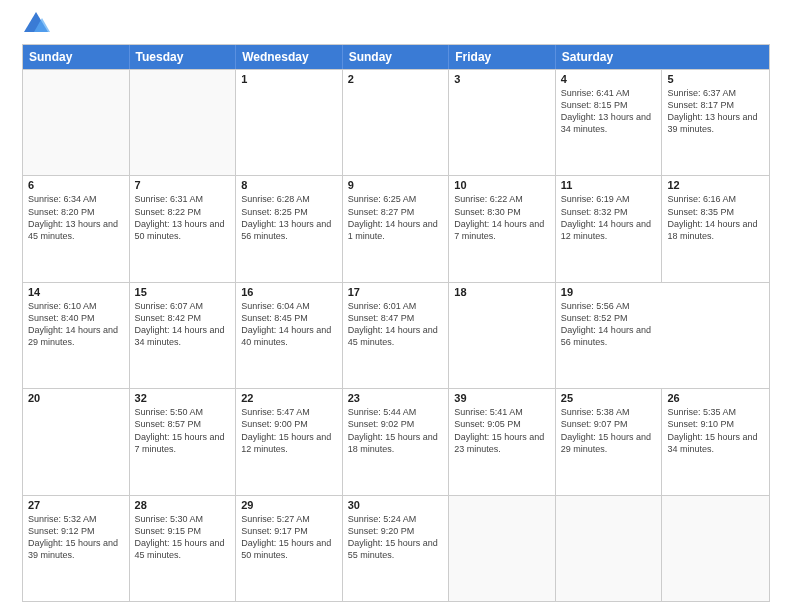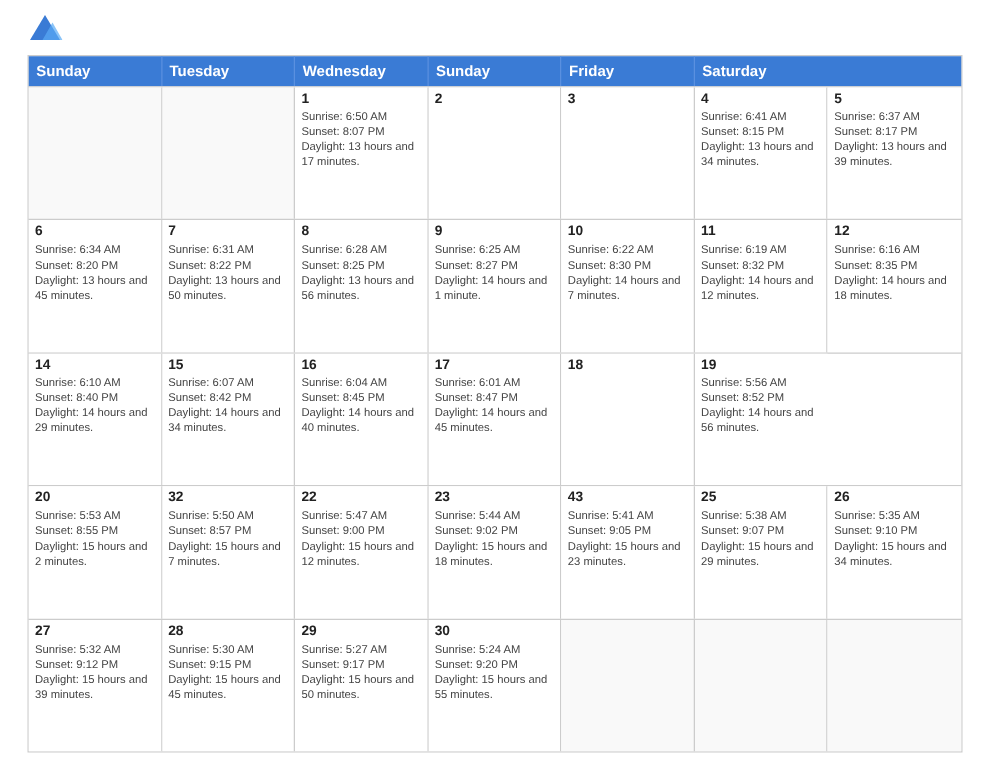--- a/index.html
+++ b/index.html
@@ -148,24 +148,20 @@
         <div class="cal-header-cell">Sunday</div>
         <div class="cal-header-cell">Friday</div>
         <div class="cal-header-cell">Saturday</div>
       </div>
     <div class="cal-body">
     <div class="cal-row">
           <div class="cal-cell empty"></div>
           <div class="cal-cell empty"></div>
           <div class="cal-cell">
             <div class="day-num">1</div>
-            <div class="day-info">Sunrise: 6:50 AM
-Sunset: 8:07 PM
-Daylight: 13 hours
-and 17 minutes.</div>
           </div>
           <div class="cal-cell">
             <div class="day-num">2</div>
           </div>
           <div class="cal-cell">
             <div class="day-num">3</div>
           </div>
           <div class="cal-cell">
             <div class="day-num">4</div>
             <div class="day-info">Sunrise: 6:41 AM
@@ -268,24 +264,20 @@
             <div class="day-num">19</div>
             <div class="day-info">Sunrise: 5:56 AM
 Sunset: 8:52 PM
 Daylight: 14 hours
 and 56 minutes.</div>
           </div>
         </div>
         <div class="cal-row">
           <div class="cal-cell">
             <div class="day-num">20</div>
-            <div class="day-info">Sunrise: 5:53 AM
-Sunset: 8:55 PM
-Daylight: 15 hours
-and 2 minutes.</div>
           </div>
           <div class="cal-cell">
             <div class="day-num">32</div>
             <div class="day-info">Sunrise: 5:50 AM
 Sunset: 8:57 PM
 Daylight: 15 hours
 and 7 minutes.</div>
           </div>
           <div class="cal-cell">
             <div class="day-num">22</div>
@@ -295,21 +287,21 @@
 and 12 minutes.</div>
           </div>
           <div class="cal-cell">
             <div class="day-num">23</div>
             <div class="day-info">Sunrise: 5:44 AM
 Sunset: 9:02 PM
 Daylight: 15 hours
 and 18 minutes.</div>
           </div>
           <div class="cal-cell">
-            <div class="day-num">43</div>
+            <div class="day-num">39</div>
             <div class="day-info">Sunrise: 5:41 AM
 Sunset: 9:05 PM
 Daylight: 15 hours
 and 23 minutes.</div>
           </div>
           <div class="cal-cell">
             <div class="day-num">25</div>
             <div class="day-info">Sunrise: 5:38 AM
 Sunset: 9:07 PM
 Daylight: 15 hours

